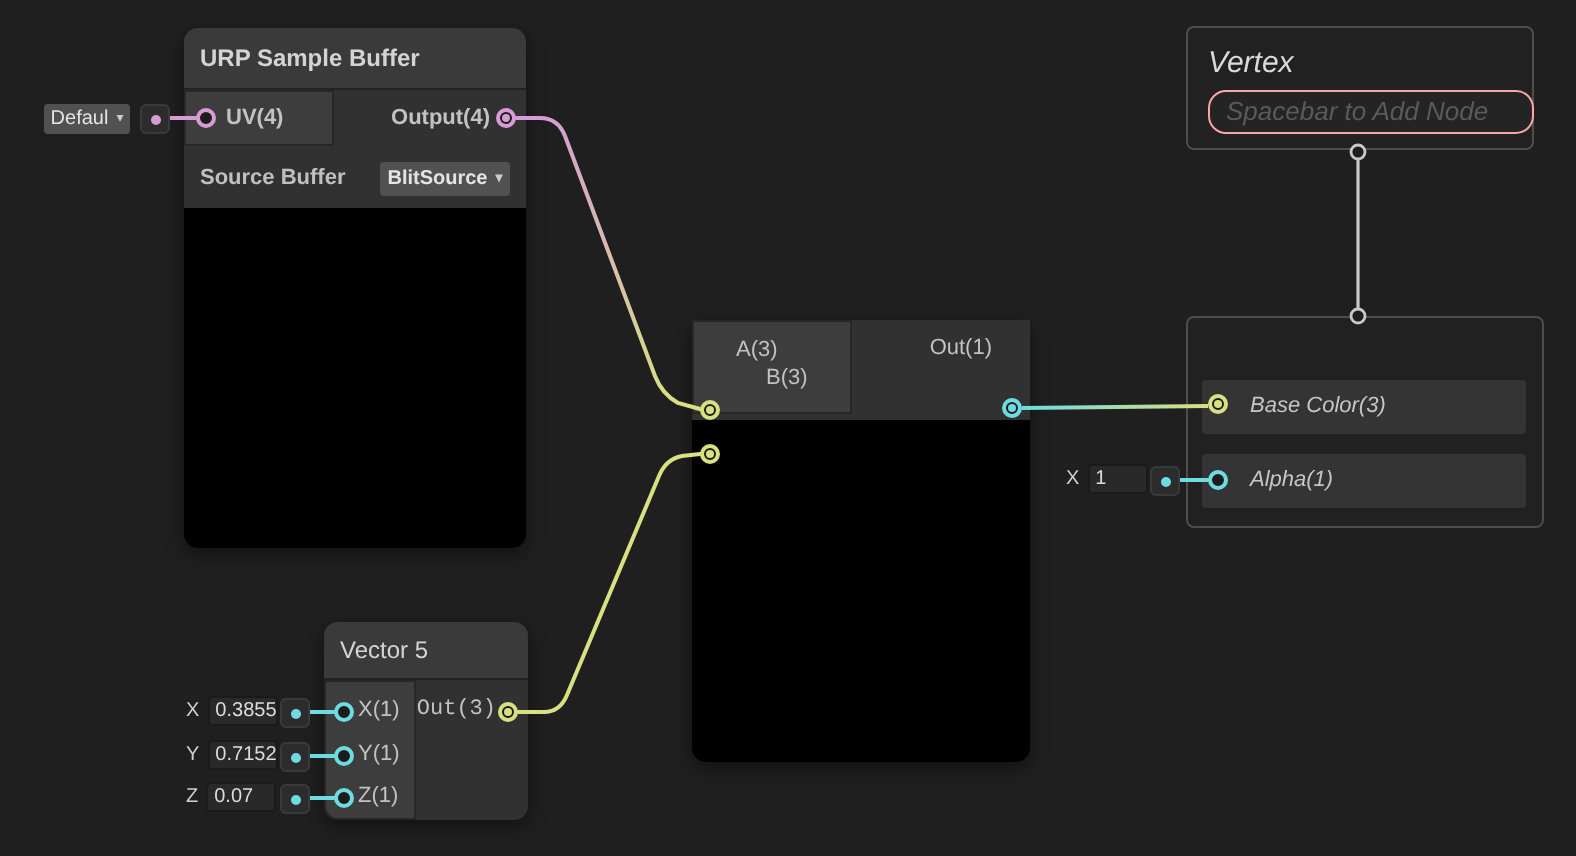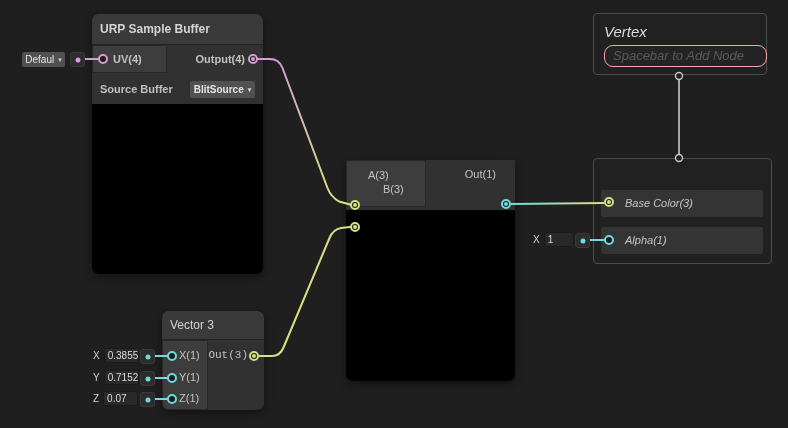--- a/index.html
+++ b/index.html
@@ -75,21 +75,21 @@
     <div class="rows" style="height:50px;">
       <div class="subbox" style="width:80px;height:47px;"></div>
       <span class="plabel" style="left:22px;top:4px;line-height:22px;">A(3)</span>
       <span class="plabel" style="left:22px;top:18px;line-height:22px;margin-left:15px;">B(3)</span>
       <span class="plabel" style="right:19px;top:3px;line-height:23px;">Out(1)</span>
     </div>
     <div class="preview" style="height:171px;"></div>
   </div>
 
   <div class="node" style="left:162px;top:311px;width:102px;">
-    <div class="node-title" style="height:28px;line-height:28px;">Vector 3</div>
+    <div class="node-title" style="height:28px;line-height:28px;">Vector 5</div>
     <div class="rows" style="height:70px;border-radius:0 0 7px 7px;">
       <div class="subbox" style="width:46px;height:70px;border-radius:0 0 0 7px;"></div>
       <span class="plabel" style="left:17px;top:5px;line-height:21px;">X(1)</span>
       <span class="plabel" style="left:17px;top:27px;line-height:21px;">Y(1)</span>
       <span class="plabel" style="left:17px;top:48px;line-height:21px;">Z(1)</span>
       <span class="plabel" style="right:16px;top:5px;line-height:21px;font-family:Liberation Mono, monospace;">Out(3)</span>
     </div>
   </div>
 
   <div class="block" style="left:593px;top:13px;width:174px;height:62px;">

